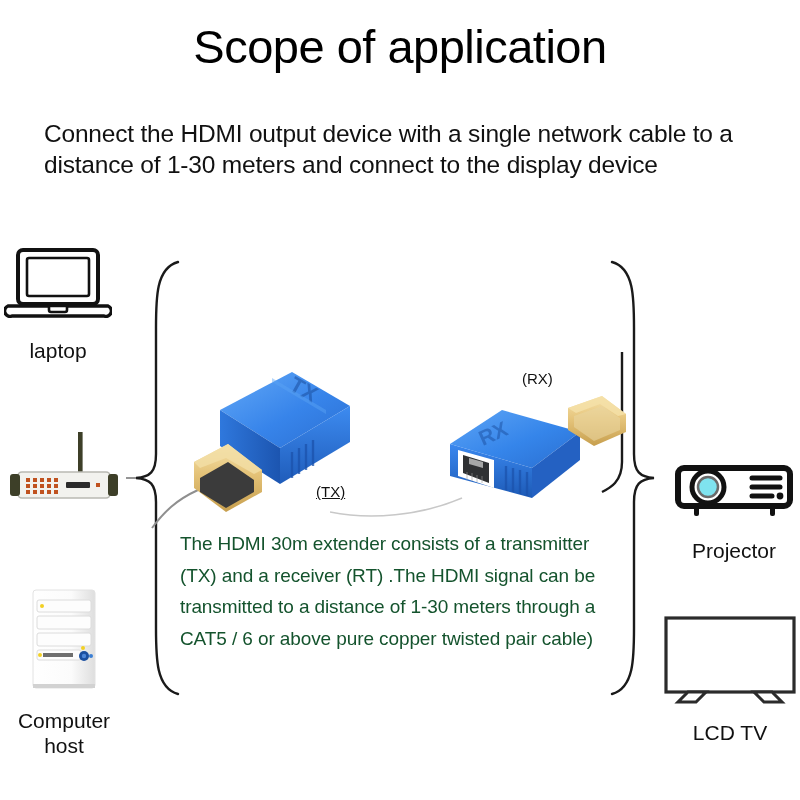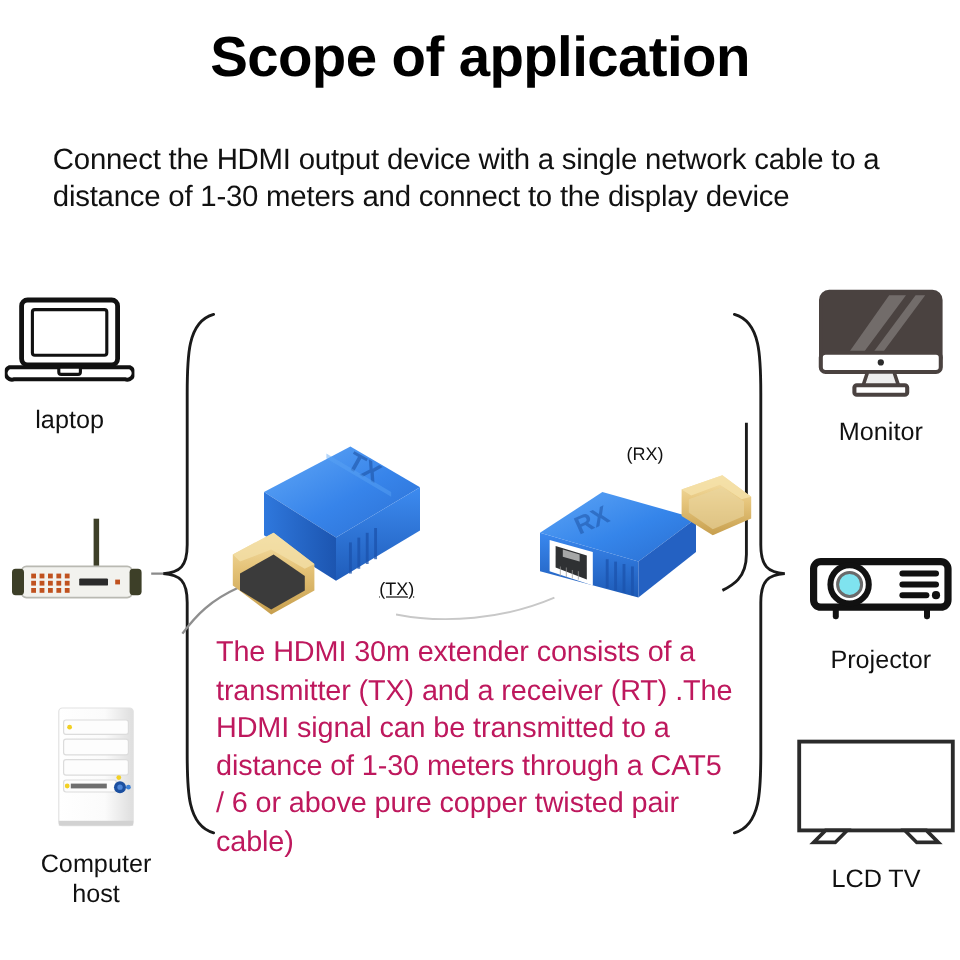--- a/index.html
+++ b/index.html
@@ -20,21 +20,21 @@
 
   
   #title {
     position: absolute;
     left: 0;
     top: 18px;
     width: 800px;
     text-align: center;
     font-size: 47px;
     line-height: 58px;
-    font-weight: 700;
+    font-weight: 400;
     letter-spacing: -0.5px;
     color: #000000;
     white-space: nowrap;
   }
   #intro {
     position: absolute;
     left: 44px;
     top: 90px;
     width: 724px;
     font-size: 24.5px;
@@ -94,23 +94,23 @@
     color: #111111;
     white-space: nowrap;
   }
 
   
   #body-text {
     position: absolute;
     left: 180px;
     top: 528px;
     width: 432px;
-    font-size: 24px;
+    font-size: 19px;
     line-height: 31.5px;
-    color: #be185d;
+    color: #14532d;
     letter-spacing: -0.1px;
   }
 
   
   .cable { position: absolute; pointer-events: none; }
 </style>
 </head>
 <body>
 
 <div id="page">
@@ -176,21 +176,21 @@
           <rect x="36" y="58" width="4" height="4"></rect>
             <rect x="43" y="58" width="4" height="4"></rect>
           <rect x="50" y="58" width="4" height="4"></rect>
           <rect x="92" y="51" width="4" height="4"></rect>
         </g>
         <rect x="62" y="50" width="24" height="6" rx="1" ry="1" fill="#2b2b2b"></rect>
       </svg>
     </div>
   </div>
 
-  <div class="device" style="left:16px; top:588px; width:128px;">
+  <div class="device" style="left:0px; top:588px; width:128px;">
     <div class="art pc-art">
       <svg width="106" height="104" viewBox="0 0 106 104">
         <defs>
           <linearGradient id="pcBody" x1="0" y1="0" x2="1" y2="0">
             <stop offset="0%" stop-color="#ffffff"></stop>
             <stop offset="62%" stop-color="#fbfbfb"></stop>
             <stop offset="100%" stop-color="#dedede"></stop>
           </linearGradient>
         </defs>
         <rect x="22" y="2" width="62" height="98" rx="3" ry="3" fill="url(#pcBody)" stroke="#e2e2e2" stroke-width="1"></rect>
@@ -205,36 +205,20 @@
         <circle cx="73" cy="68" r="2.2" fill="#4d86d8"></circle>
         <circle cx="72" cy="60" r="2" fill="#f2d024"></circle>
         <circle cx="80" cy="68" r="2" fill="#3b7fd4"></circle>
         <rect x="22" y="96" width="62" height="4" fill="#d2d2d2"></rect>
       </svg>
     </div>
     <div class="device-label">Computer
 host</div>
   </div>
 
-  <div class="device" style="left:672px; top:240px; width:124px;">
-    <div class="art mon-art">
-      <svg width="110" height="92" viewBox="0 0 110 92">
-        <rect x="5" y="3" width="100" height="62" rx="7" ry="7" fill="#4a4240" stroke="#4a4240" stroke-width="3"></rect>
-        <g opacity="0.22" fill="#ffffff">
-          <polygon points="62,6 76,6 36,60 24,60"></polygon>
-          <polygon points="84,6 92,6 52,60 44,60"></polygon>
-        </g>
-        <rect x="5" y="54" width="100" height="16" rx="4" ry="4" fill="#ffffff" stroke="#4a4240" stroke-width="3.4"></rect>
-        <circle cx="55" cy="62" r="2.6" fill="#2b2b2b"></circle>
-        <polygon points="44,70 66,70 70,82 40,82" fill="#ededed" stroke="#4a4240" stroke-width="3"></polygon>
-        <rect x="33" y="81" width="44" height="8" rx="2" ry="2" fill="#ffffff" stroke="#4a4240" stroke-width="3.4"></rect>
-      </svg>
-    </div>
-    <div class="device-label">Monitor</div>
-  </div>
 
   <div class="device" style="left:668px; top:462px; width:132px;">
     <div class="art proj-art">
       <svg width="120" height="60" viewBox="0 0 120 60">
         <rect x="4" y="6" width="112" height="38" rx="6" ry="6" fill="#ffffff" stroke="#111111" stroke-width="6"></rect>
         <circle cx="34" cy="25" r="16" fill="#ffffff" stroke="#111111" stroke-width="5"></circle>
         <circle cx="34" cy="25" r="10" fill="#7fe3ef" stroke="#6a6a6a" stroke-width="2.5"></circle>
         <g stroke="#111111" stroke-width="5" stroke-linecap="round">
           <line x1="78" y1="16" x2="106" y2="16"></line>
           <line x1="78" y1="25" x2="106" y2="25"></line>

